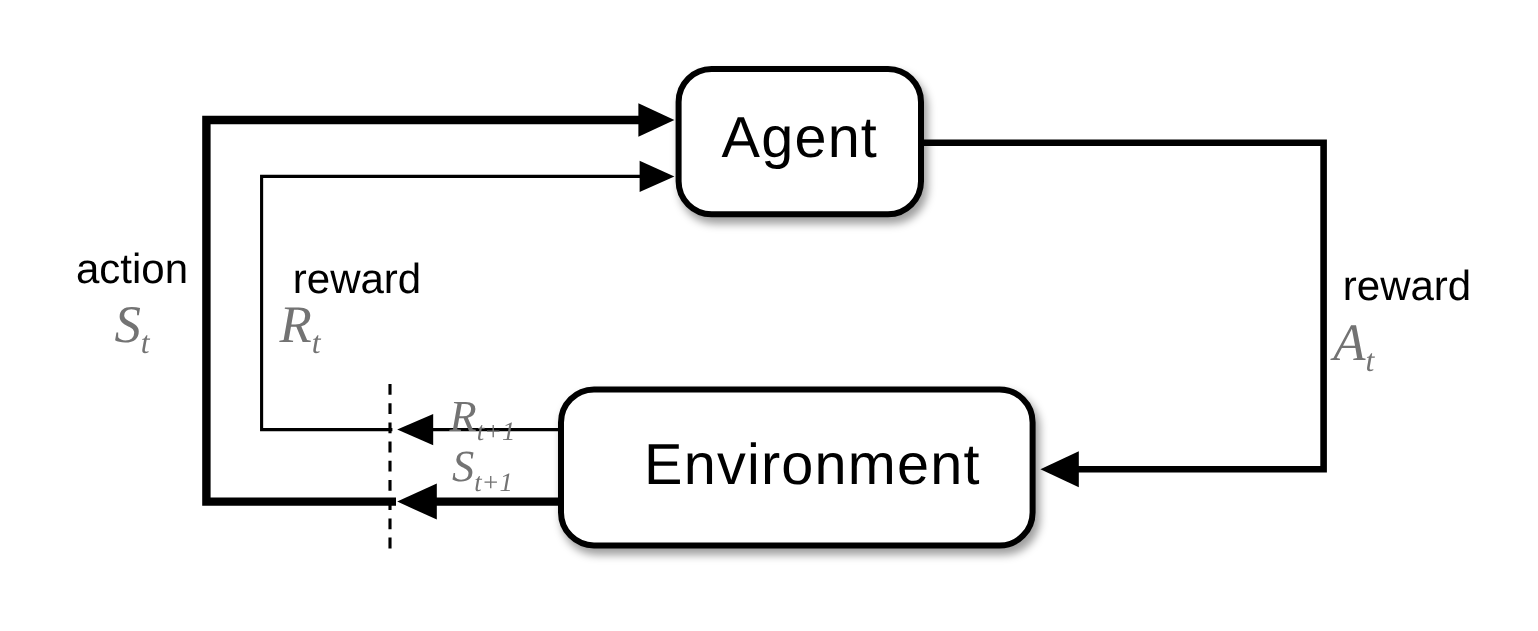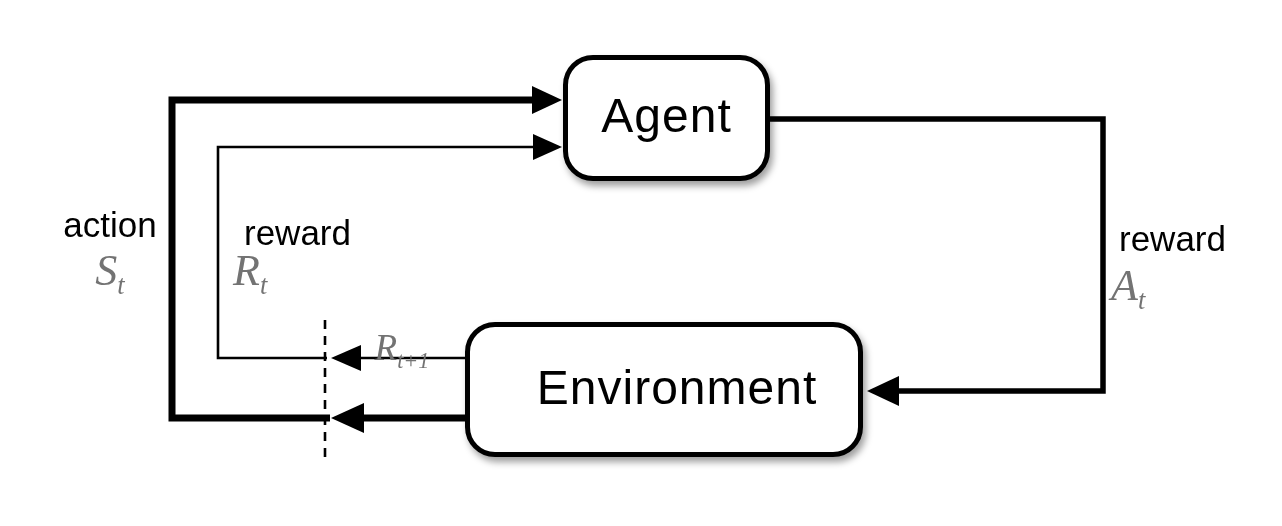--- a/index.html
+++ b/index.html
@@ -126,14 +126,15 @@
   <div class="word-label" id="state-word">action</div>
   <div class="math-label" id="state-sym"><span>S</span><sub>t</sub></div>
 
   <div class="word-label" id="reward-word">reward</div>
   <div class="math-label" id="reward-sym"><span>R</span><sub>t</sub></div>
 
   <div class="word-label" id="action-word">reward</div>
   <div class="math-label" id="action-sym"><span>A</span><sub>t</sub></div>
 
   <div class="math-label math-small" id="next-reward-sym"><span>R</span><sub>t+1</sub></div>
+  <div class="math-label math-small" id="next-state-sym"><span>S</span><sub>t+1</sub></div>
 
 </div>
 
 </body></html>

